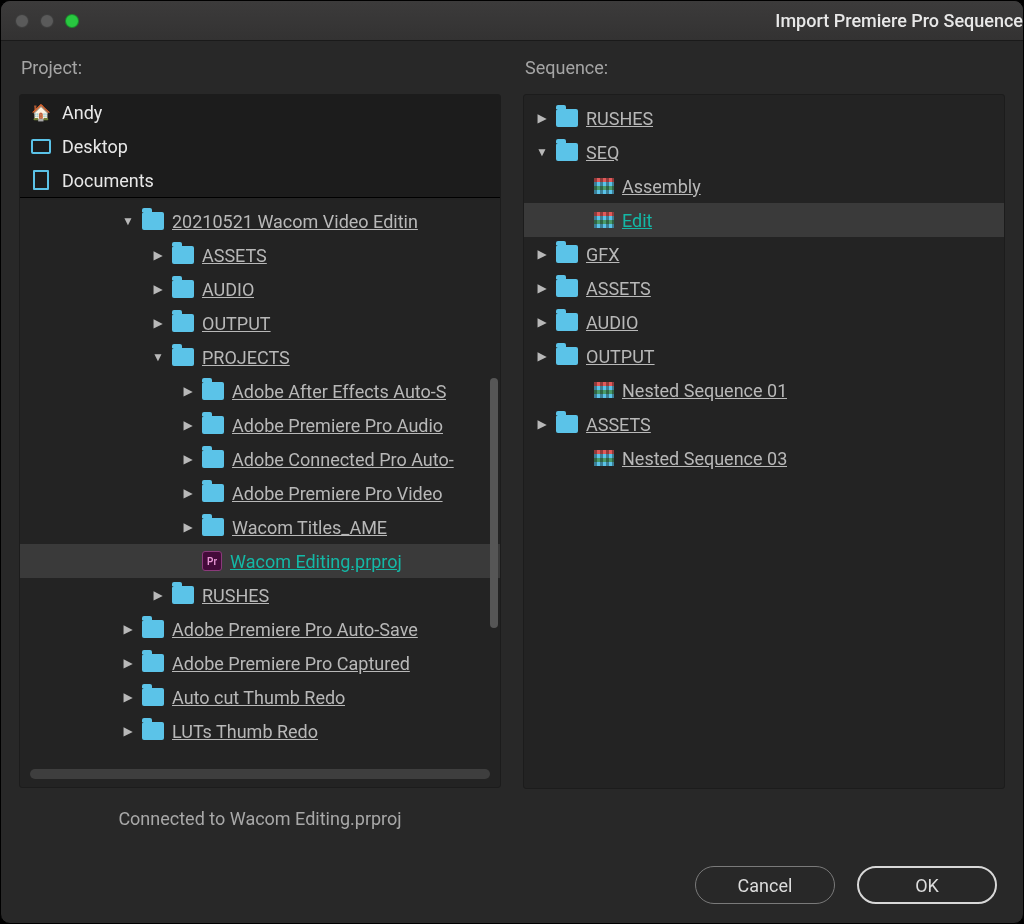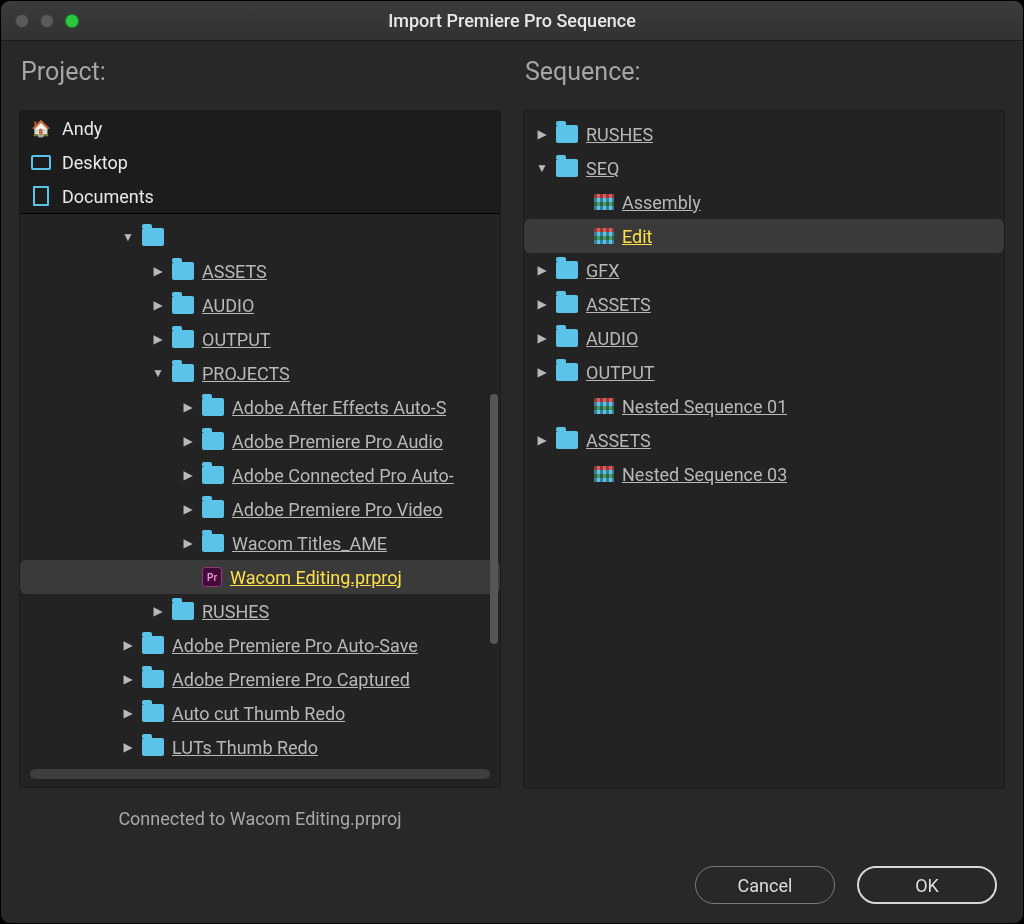--- a/index.html
+++ b/index.html
@@ -38,42 +38,42 @@
     width: 14px;
     height: 14px;
     border-radius: 50%;
     border: 0.5px solid rgba(0,0,0,0.3);
   }
   .tl-close { background: #5a5a5a; }
   .tl-min { background: #5a5a5a; }
   .tl-max { background: #28c840; }
   .titlebar-title {
     flex: 1;
-    text-align: center;
+    text-align: right;
     color: #e8e8e8;
     font-size: 18px;
     font-weight: 500;
   }
   .content {
     flex: 1;
     display: flex;
     padding: 16px 18px 0 18px;
     gap: 22px;
     min-height: 0;
   }
   .panel {
     flex: 1;
     display: flex;
     flex-direction: column;
     min-width: 0;
   }
   .panel-label {
     color: #a5a5a5;
-    font-size: 25px;
-    margin-bottom: 24px;
+    font-size: 18px;
+    margin-bottom: 16px;
     margin-left: 2px;
   }
   .panel-box {
     flex: 1;
     background: #232323;
     border-radius: 3px;
     border: 1px solid #1c1c1c;
     display: flex;
     flex-direction: column;
     min-height: 0;
@@ -105,22 +105,21 @@
     align-items: center;
     height: 34px;
     color: #b8b8b8;
     font-size: 18px;
     white-space: nowrap;
     overflow: hidden;
     cursor: default;
   }
   .tree-row.selected {
     background: #3a3a3a;
-    color: #fde047;
-    border-radius: 6px;
+    color: #14b8a6;
   }
   .disclosure {
     width: 16px;
     display: inline-flex;
     justify-content: center;
     color: #b8b8b8;
     font-size: 12px;
     margin-right: 6px;
   }
   .folder-icon {
@@ -264,20 +263,21 @@
               </span>
               <span>Documents</span>
             </div>
           </div>
         <div class="tree" id="project-tree">
           <div class="scrollbar-v"></div>
         <div class="tree-row">
               <span class="indent-spacer" style="width: 100px;"></span>
               <span class="disclosure">▼</span>
               <span class="folder-icon"></span>
+              <span class="label-text">20210521 Wacom Video Editin</span>
             </div>
             <div class="tree-row">
               <span class="indent-spacer" style="width: 130px;"></span>
               <span class="disclosure">▶</span>
               <span class="folder-icon"></span>
               <span class="label-text">ASSETS</span>
             </div>
             <div class="tree-row">
               <span class="indent-spacer" style="width: 130px;"></span>
               <span class="disclosure">▶</span>

